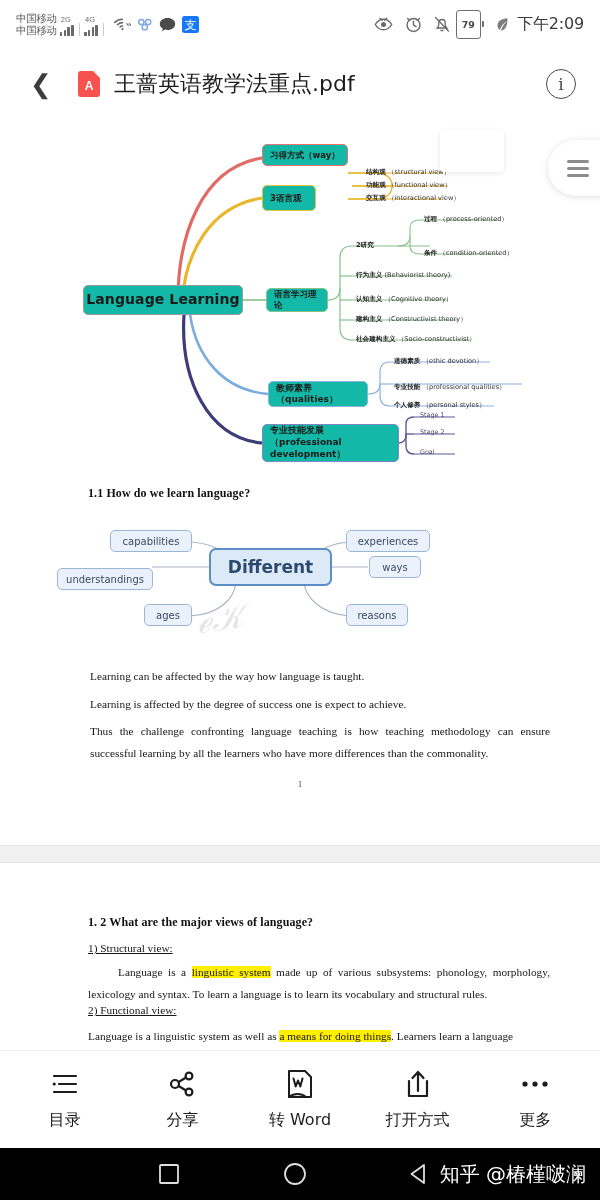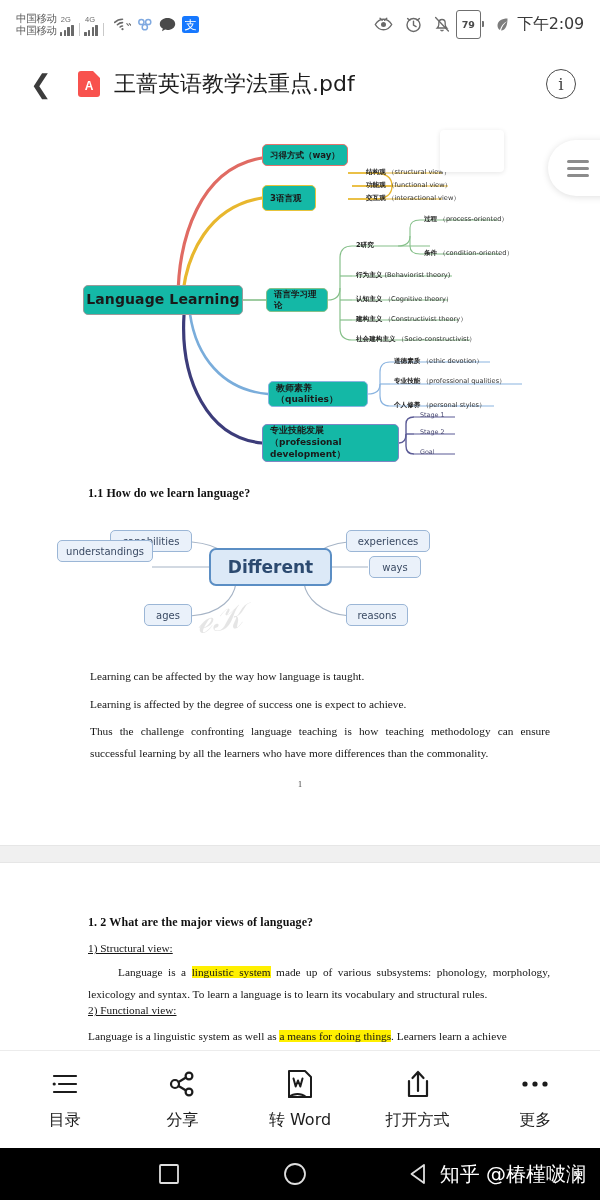--- a/index.html
+++ b/index.html
@@ -360,21 +360,21 @@
       </div>
       <div class="leaf" style="left:356px; top:207px;">
         <span class="cn">社会建构主义</span>
         <span>（Socio-constructivist）</span>
       </div>
 
       <div class="leaf" style="left:394px; top:229px;">
         <span class="cn">道德素质</span>
         <span>（ethic devotion）</span>
       </div>
-      <div class="leaf" style="left:394px; top:249px;">
+      <div class="leaf" style="left:394px; top:255px;">
         <span class="cn">专业技能</span>
         <span>（professional qualities）</span>
       </div>
       <div class="leaf" style="left:394px; top:273px;">
         <span class="cn">个人修养</span>
         <span>（personal styles）</span>
       </div>
 
       <div class="leaf purple" style="left:420px; top:283px;">
         <span>Stage 1</span>
@@ -396,21 +396,21 @@
         <path d="M192 27 C225 30, 235 45, 236 62" fill="none" stroke="#a6b4c6" stroke-width="1.2"></path>
         <path d="M152 52 L210 52" fill="none" stroke="#a6b4c6" stroke-width="1.2"></path>
         <path d="M190 101 C222 99, 234 82, 236 68" fill="none" stroke="#a6b4c6" stroke-width="1.2"></path>
         <path d="M348 27 C318 30, 306 45, 304 62" fill="none" stroke="#a6b4c6" stroke-width="1.2"></path>
         <path d="M332 52 L368 52" fill="none" stroke="#a6b4c6" stroke-width="1.2"></path>
         <path d="M350 101 C320 99, 306 82, 304 68" fill="none" stroke="#a6b4c6" stroke-width="1.2"></path>
       </svg>
       <div class="dnode center" style="left:209px; top:33px; width:123px; height:38px;">Different</div>
       <div class="dnode" style="left:110px; top:15px; width:82px; height:22px;">capabilities</div>
       <div class="dnode" style="left:346px; top:15px; width:84px; height:22px;">experiences</div>
-      <div class="dnode" style="left:57px; top:25px; width:96px; height:22px;">understandings</div>
+      <div class="dnode" style="left:57px; top:53px; width:96px; height:22px;">understandings</div>
       <div class="dnode" style="left:369px; top:41px; width:52px; height:22px;">ways</div>
       <div class="dnode" style="left:144px; top:89px; width:48px; height:22px;">ages</div>
       <div class="dnode" style="left:346px; top:89px; width:62px; height:22px;">reasons</div>
     </div>
 
     <div class="para" style="left:90px; top:550px; width:460px;">Learning can be affected by the way how language is taught.</div>
     <div class="para" style="left:90px; top:578px; width:460px;">Learning is affected by the degree of success one is expect to achieve.</div>
     <div class="para just" style="left:90px; top:600px; width:460px; line-height:1.95;">Thus the challenge confronting language teaching is how teaching methodology can ensure successful learning by all the learners who have more differences than the commonality.</div>
 
     <div class="pagenum" style="top:660px;">1</div>
@@ -427,21 +427,21 @@
 
     <div class="para just" style="left:88px; top:98px; width:462px; text-indent:30px; line-height:1.95;">
       <span>Language is a </span><span class="hl">linguistic system</span><span> made up of various subsystems: phonology, morphology, lexicology and syntax. To learn a language is to learn its vocabulary and structural rules.</span>
     </div>
 
     <div class="para" style="left:88px; top:141px;">
       <span class="ul">2) Functional view:</span>
     </div>
 
     <div class="para just" style="left:88px; top:162px; width:462px; line-height:1.95;">
-      <span>Language is a linguistic system as well as </span><span class="hl">a means for doing things</span><span>. Learners learn a achieve</span>
+      <span>Language is a linguistic system as well as </span><span class="hl">a means for doing things</span><span>. Learners learn a language</span>
     </div>
   </div>
 
   <div id="clipfade"></div>
 </div>
 
 <div id="float-card"></div>
 <div id="float-panel">
   <span class="hb">
       <i></i>

